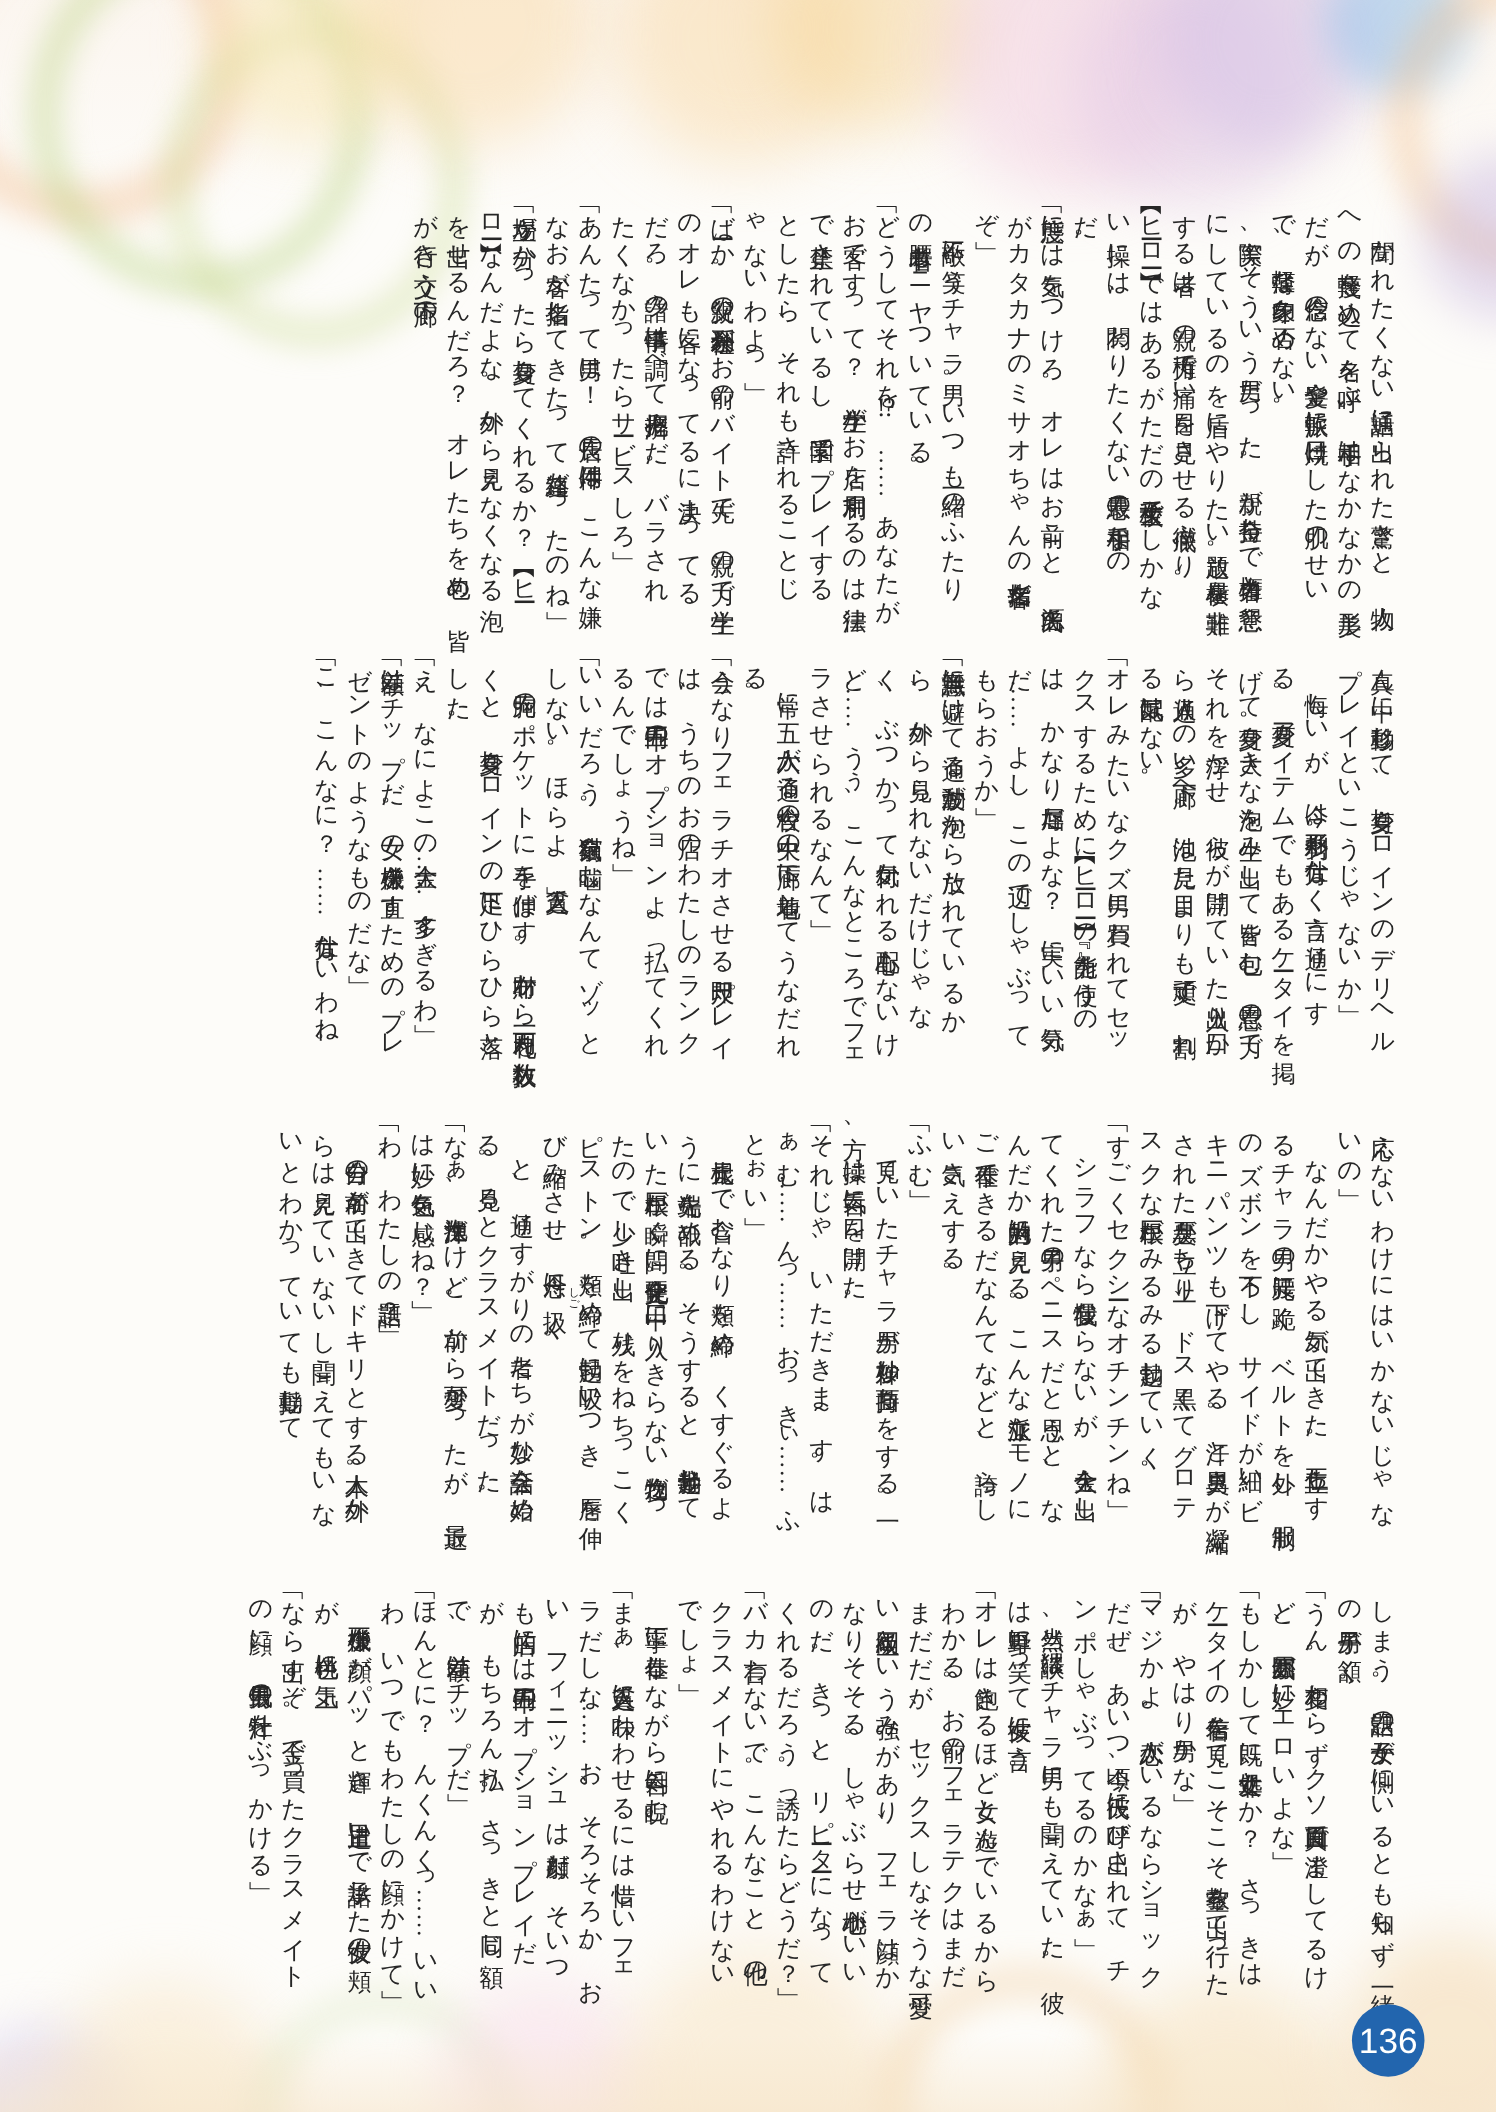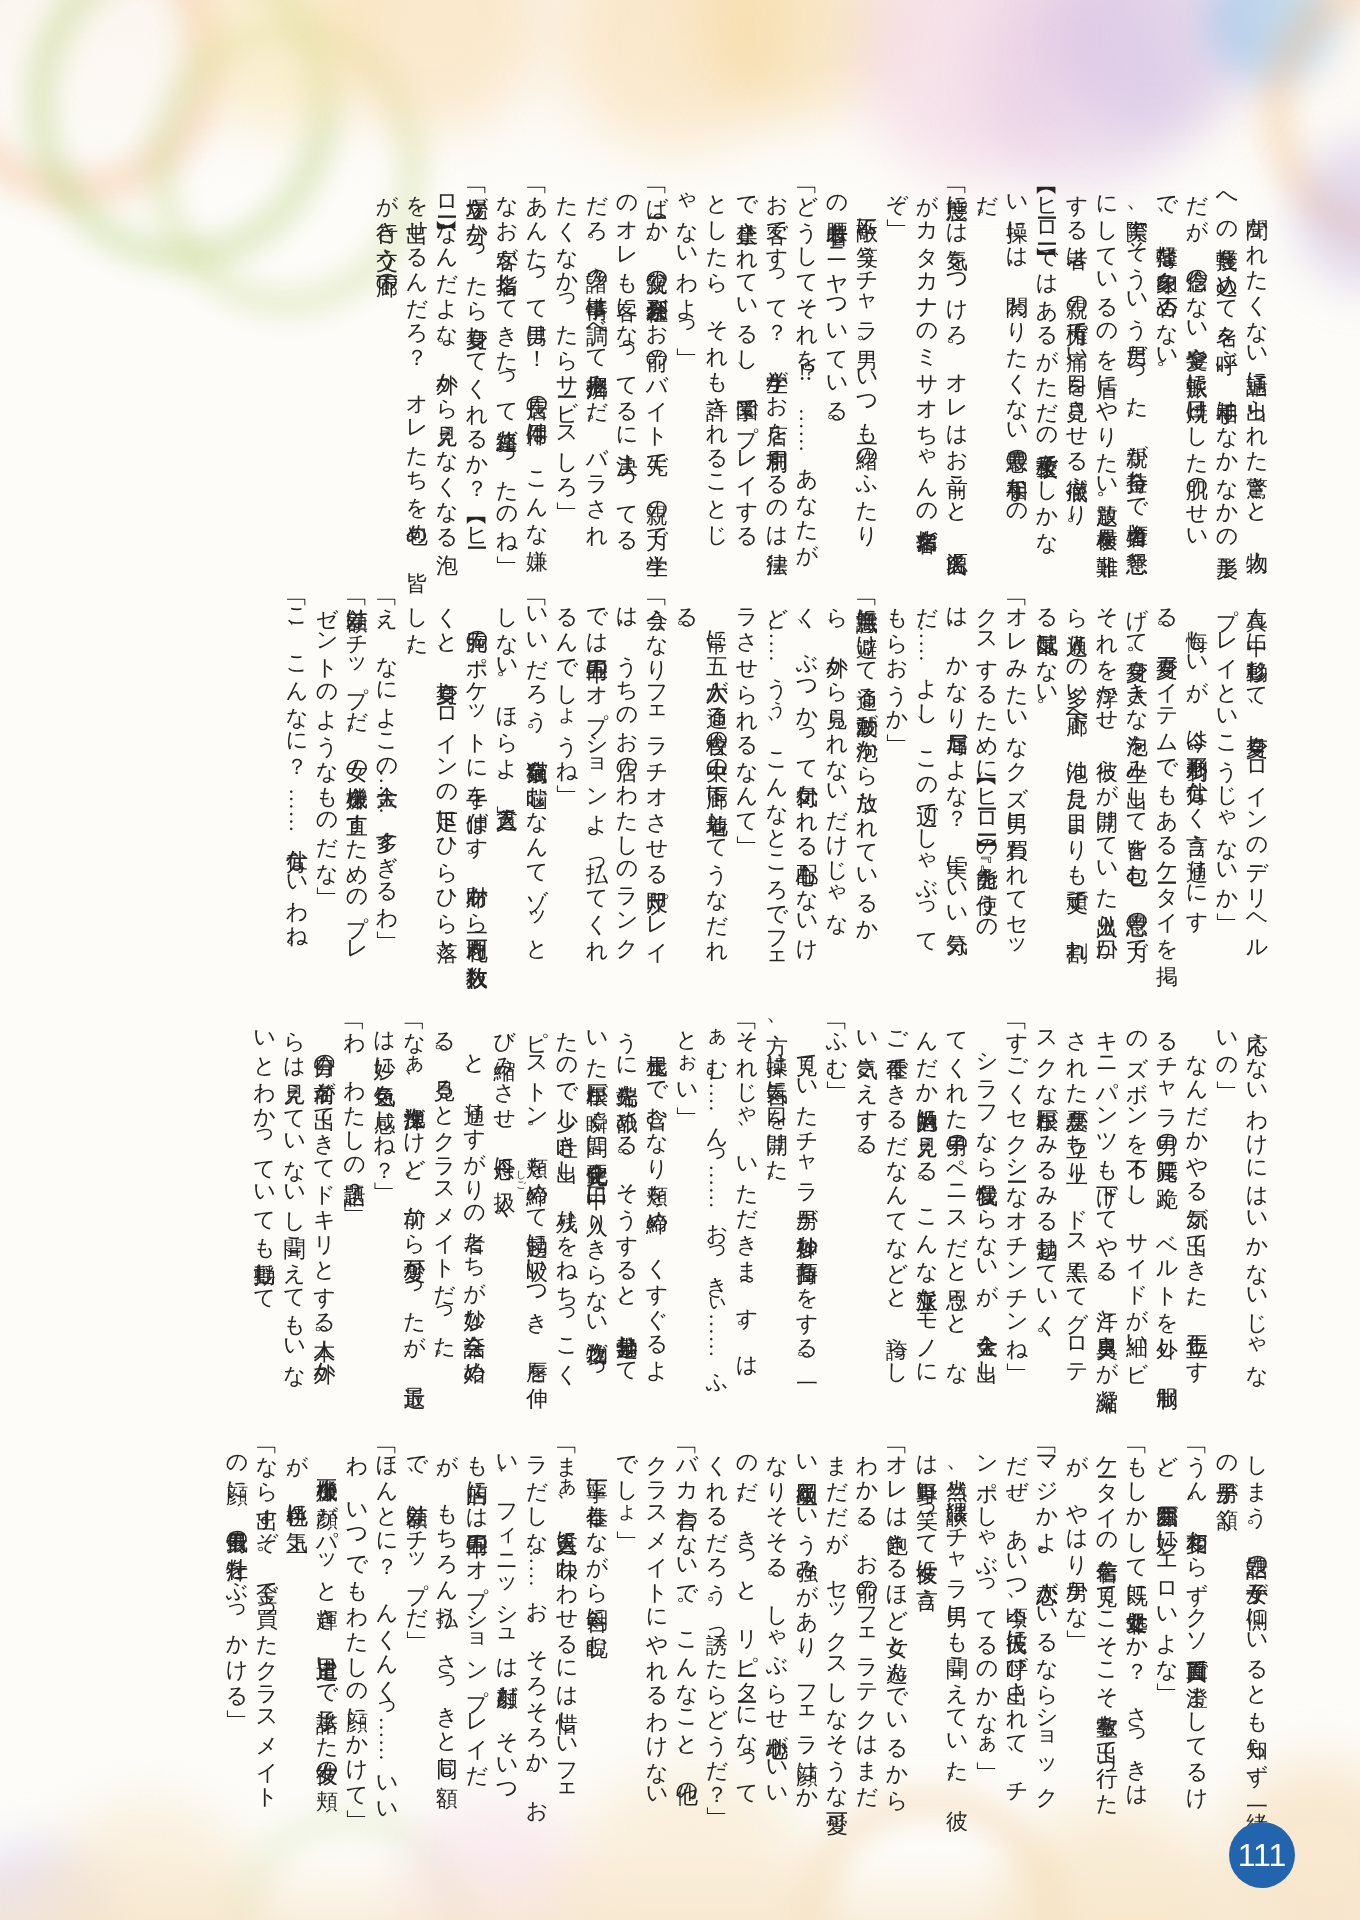--- a/index.html
+++ b/index.html
@@ -116,14 +116,14 @@
     <p>「オレは飽きるほど女と遊んでいるからわかる。お前のフェラテクはまだまだだが、セックスしなそうな可愛い同級生という強みがあり、フェラ顔はかなりそそる。しゃぶらせ心地がいいのだ。きっと、リピーターになってくれるだろう。誘ったらどうだ？」</p>
     <p>「バカ言わないで。こんなこと、他のクラスメイトにやれるわけないでしょ」</p>
     <p>　丁寧に奉仕しながら剣呑に睨む。</p>
     <p>「まぁ、貧乏人に味わわせるには惜しいフェラだしな……お、そろそろか。おい、フィニッシュは顔射だ。そいつも店的には五千円のオプションプレイだが、もちろん払う。さっきと同じ額で、差額はチップだ」</p>
     <p>「ほんとに？　んくんくっ……いいわ、いつでもわたしの顔にかけて」</p>
     <p>　不機嫌な顔がパッと輝き、上目遣いで承諾した彼女の頬が、桃色に上気。</p>
     <p>「なら出すぞ。金で買ったクラスメイトの顔に、最低男の牡汁をぶっかける」</p>
   </div>
 
 <div class="page-badge" style="background: rgb(34, 101, 174); color: rgb(255, 255, 255);">
-  <span>111</span>
+  <span>136</span>
 </div>
 
 </body></html>

